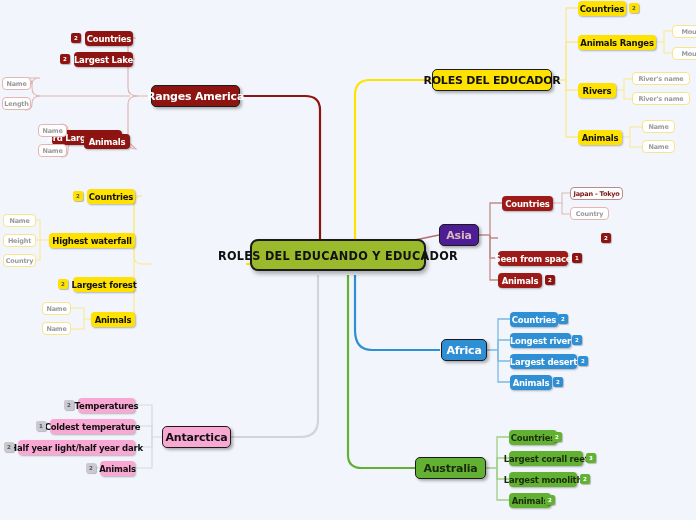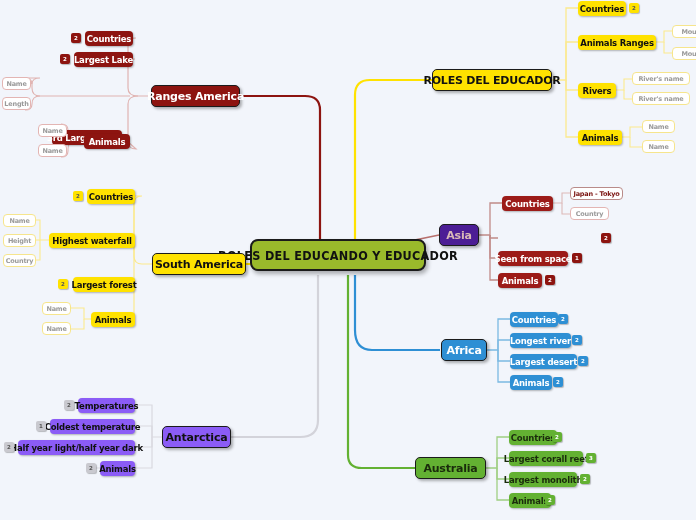--- a/index.html
+++ b/index.html
@@ -72,21 +72,21 @@
     color:#fff;
     box-shadow:1px 1px 1px rgba(0,0,0,0.25);
   }
   .badge.onlight{color:#555;}
 
   
   .c-darkred{background:#8d1410;color:#fff;}
   .c-darkred-b{border-color:#e3b5b3;}
   .c-yellow{background:#ffe200;color:#111;}
   .c-yellow-b{border-color:#fdefa0;}
-  .c-gray{background:#8b5cf6;color:#111;}
+  .c-gray{background:#f9a8d4;color:#111;}
   .c-asia{background:#4c1d95;color:#d9b9b8;}
   .c-asia2{background:#9c1b18;color:#ffffff;}
   .c-blue{background:#2e8fd4;color:#fff;}
   .c-green{background:#63b132;color:#1a2b0c;}
 
   .bg-darkred{background:#8d1410;}
   .bg-yellow{background:#ffe200;}
   .bg-gray{background:#c9c9cf;}
   .bg-blue{background:#2e8fd4;}
   .bg-green{background:#63b132;}
@@ -203,23 +203,20 @@
   <div class="node l2 c-darkred" style="left:84px;top:134px;width:46px;">
     <span>Animals</span>
   </div>
   <div class="node l3 c-darkred-b" style="left:38px;top:124px;width:29px;border:1px solid #e3b5b3;">
     <span>Name</span>
   </div>
   <div class="node l3 c-darkred-b" style="left:38px;top:144px;width:29px;border:1px solid #e3b5b3;">
     <span>Name</span>
   </div>
 
-  <div class="node l1 c-yellow" style="left:152px;top:253px;width:94px;">
-    <span>South America</span>
-  </div>
 
   <div class="node l2 c-yellow" style="left:87px;top:189px;width:48px;">
     <span>Countries</span>
   </div>
   <div class="badge bg-yellow onlight" style="left:73px;top:191px;">2</div>
 
   <div class="node l2 c-yellow" style="left:49px;top:233px;width:86px;">
     <span>Highest waterfall</span>
   </div>
   <div class="node l3 c-yellow-b" style="left:3px;top:214px;width:33px;border:1px solid #f6e58d;">

